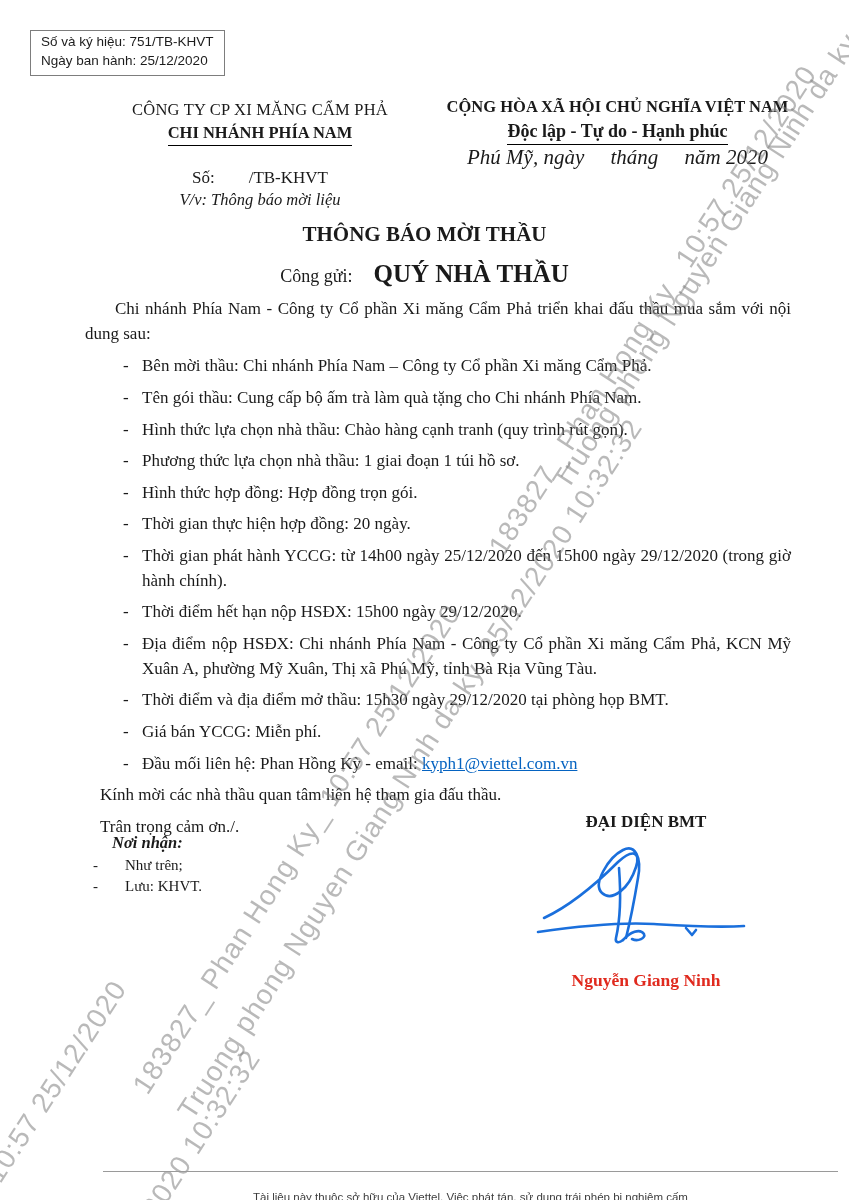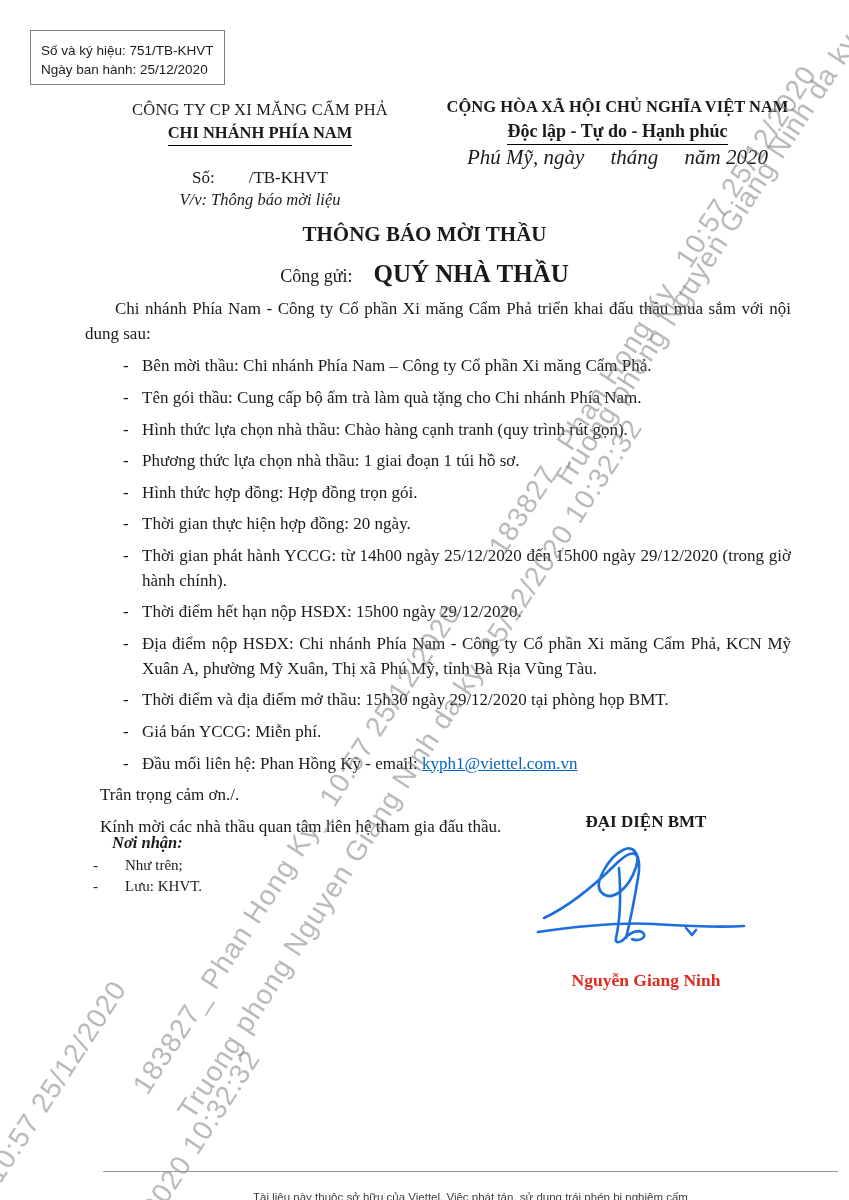--- a/index.html
+++ b/index.html
@@ -15,21 +15,21 @@
   .wm {
     position:absolute; white-space:nowrap; pointer-events:none;
     font-family:"Liberation Sans","DejaVu Sans",sans-serif;
     font-size:28px; letter-spacing:1px; color:rgba(128,128,128,0.55);
     transform-origin:0 50%; transform:rotate(-57deg); z-index:6;
   }
 
   
   .stamp {
     position:absolute; left:30px; top:30px; z-index:2;
-    border:1px solid #7d7d7d; background:#fff; padding:11px 10px 4px 10px;
+    border:1px solid #7d7d7d; background:#fff; padding:2px 10px 4px 10px;
     font-family:"Liberation Sans","DejaVu Sans",sans-serif;
     font-size:13.5px; line-height:1.4; color:#1c1c1c;
   }
 
   
   .hdr-left  { position:absolute; left:85px;  top:100px; width:350px; text-align:center; z-index:2; }
   .hdr-right { position:absolute; left:435px; top:97px;  width:365px; text-align:center; z-index:2; }
   .company { font-size:16.5px; letter-spacing:0.2px; }
   .branch  { display:inline-block; margin-top:3px; font-size:16.5px; font-weight:bold;
              border-bottom:1.5px solid #000; padding-bottom:2px; }
@@ -156,22 +156,22 @@
     </div>
     <div class="item">
       <span class="dash">-</span>
       <span>Giá bán YCCG: Miễn phí.</span>
     </div>
     <div class="item">
       <span class="dash">-</span>
       <span>Đầu mối liên hệ: Phan Hồng Kỳ - email: </span><a class="email-link">kyph1@viettel.com.vn</a>
     </div>
 
+    <p class="closing">Kính mời các nhà thầu quan tâm liên hệ tham gia đấu thầu.</p>
     <p class="closing">Trân trọng cảm ơn./.</p>
-    <p class="closing">Kính mời các nhà thầu quan tâm liên hệ tham gia đấu thầu.</p>
   </div>
 
   <div class="recipients">
     <div class="label">Nơi nhận:</div>
     <div class="r-item">
       <span class="dash">-</span>
       <span>Như trên;</span>
     </div>
     <div class="r-item">
       <span class="dash">-</span>

